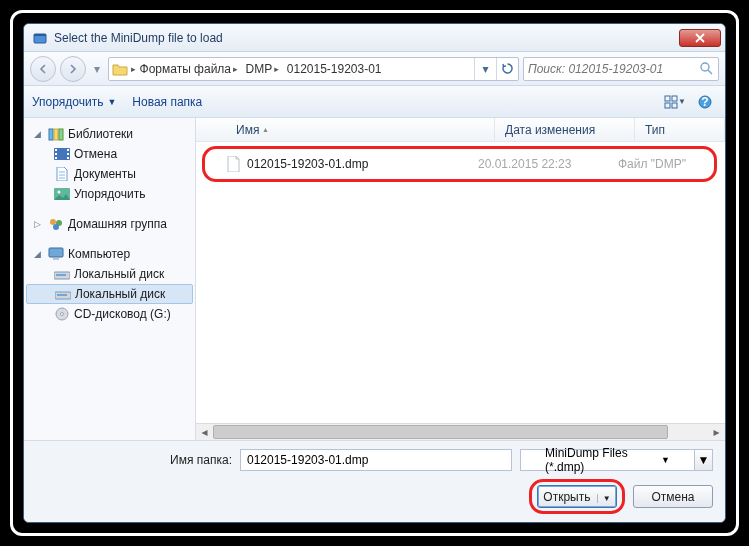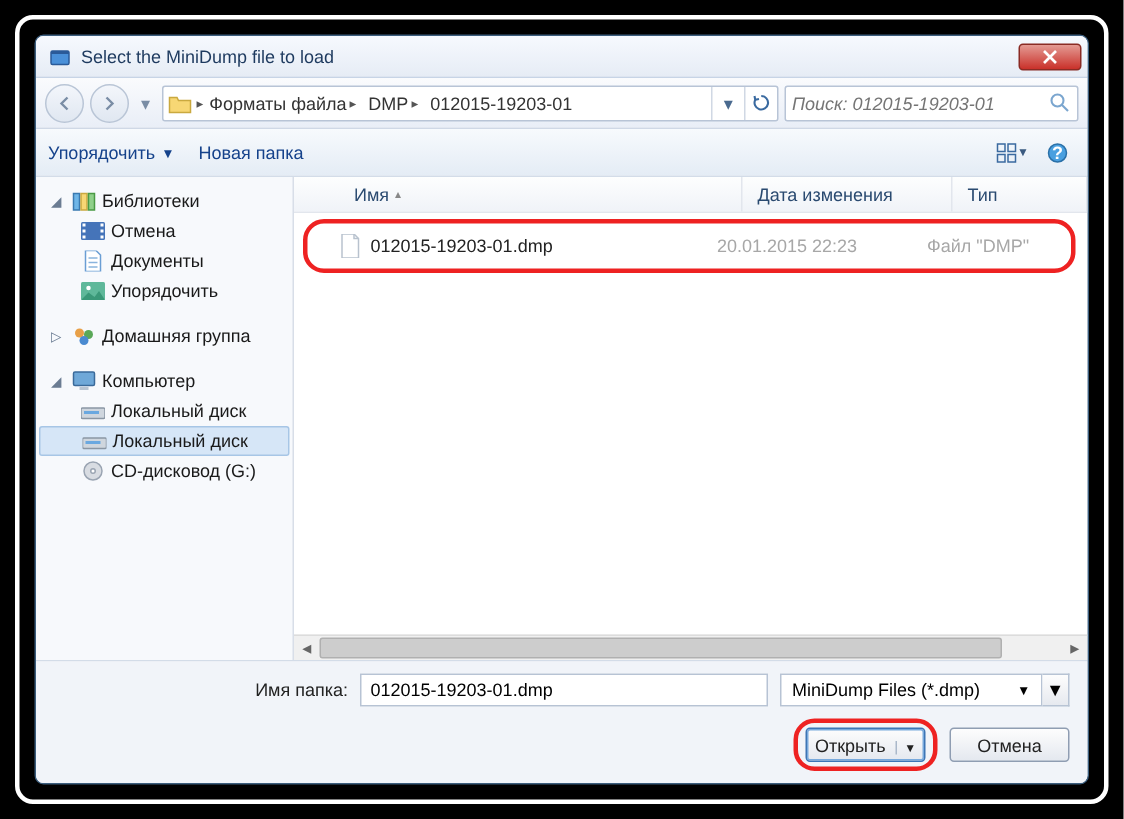--- a/index.html
+++ b/index.html
@@ -47,21 +47,21 @@
 .hl-red { border: 3px solid #e22; border-radius: 14px; }
 .hscroll { position: absolute; bottom: 0; left: 0; right: 0; height: 17px; background: #f0f0f0; border-top: 1px solid #dcdcdc; display: flex; }
 .hscroll .track { flex:1; position: relative; }
 .hscroll .thumb { position:absolute; left:0; top:1px; bottom:1px; width: 92%; background: #cdcdcd; border: 1px solid #b0b0b0; border-radius: 2px; }
 .hscroll .sbtn { width: 17px; display:flex; align-items:center; justify-content:center; color:#666; cursor:pointer; }
 .footer { padding: 8px 12px; background: #f1f4f9; }
 .fn-row { display: flex; align-items: center; gap: 8px; margin-bottom: 8px; }
 .fn-label { width: 72px; text-align: right; margin-left: 124px; color: #222; }
 .fn-input { flex: 1; height: 22px; border: 1px solid #b7c3d4; padding: 2px 6px; background: #fff; }
 .ft-select-wrap { position: relative; }
-.ft-select { width: 175px; height: 22px; border: 1px solid #b7c3d4; padding: 2px 7px; background: #fff; display:flex; align-items:center; justify-content:space-between; cursor:pointer;}
+.ft-select { width: 175px; height: 22px; border: 1px solid #b7c3d4; padding: 2px 24px; background: #fff; display:flex; align-items:center; justify-content:space-between; cursor:pointer;}
 .dd-btn { width: 18px; height: 22px; border: 1px solid #b7c3d4; border-left: none; background: linear-gradient(#fdfdfd,#e6e9ef); display:flex; align-items:center; justify-content:center; cursor:pointer; }
 .btn-row { display: flex; justify-content: flex-end; gap: 8px; align-items:center; }
 .btn { min-width: 80px; height: 23px; border: 1px solid #8f9db2; background: linear-gradient(#fdfdfd, #e4e8ef); border-radius: 3px; cursor: pointer; color: #222; }
 .btn.primary { border-color: #3d75b5; box-shadow: 0 0 0 1px #78a9dc inset; }
 .btn-hl { padding: 3px 5px; }
 </style>
 </head>
 <body>
 
 <div class="outer-border">

